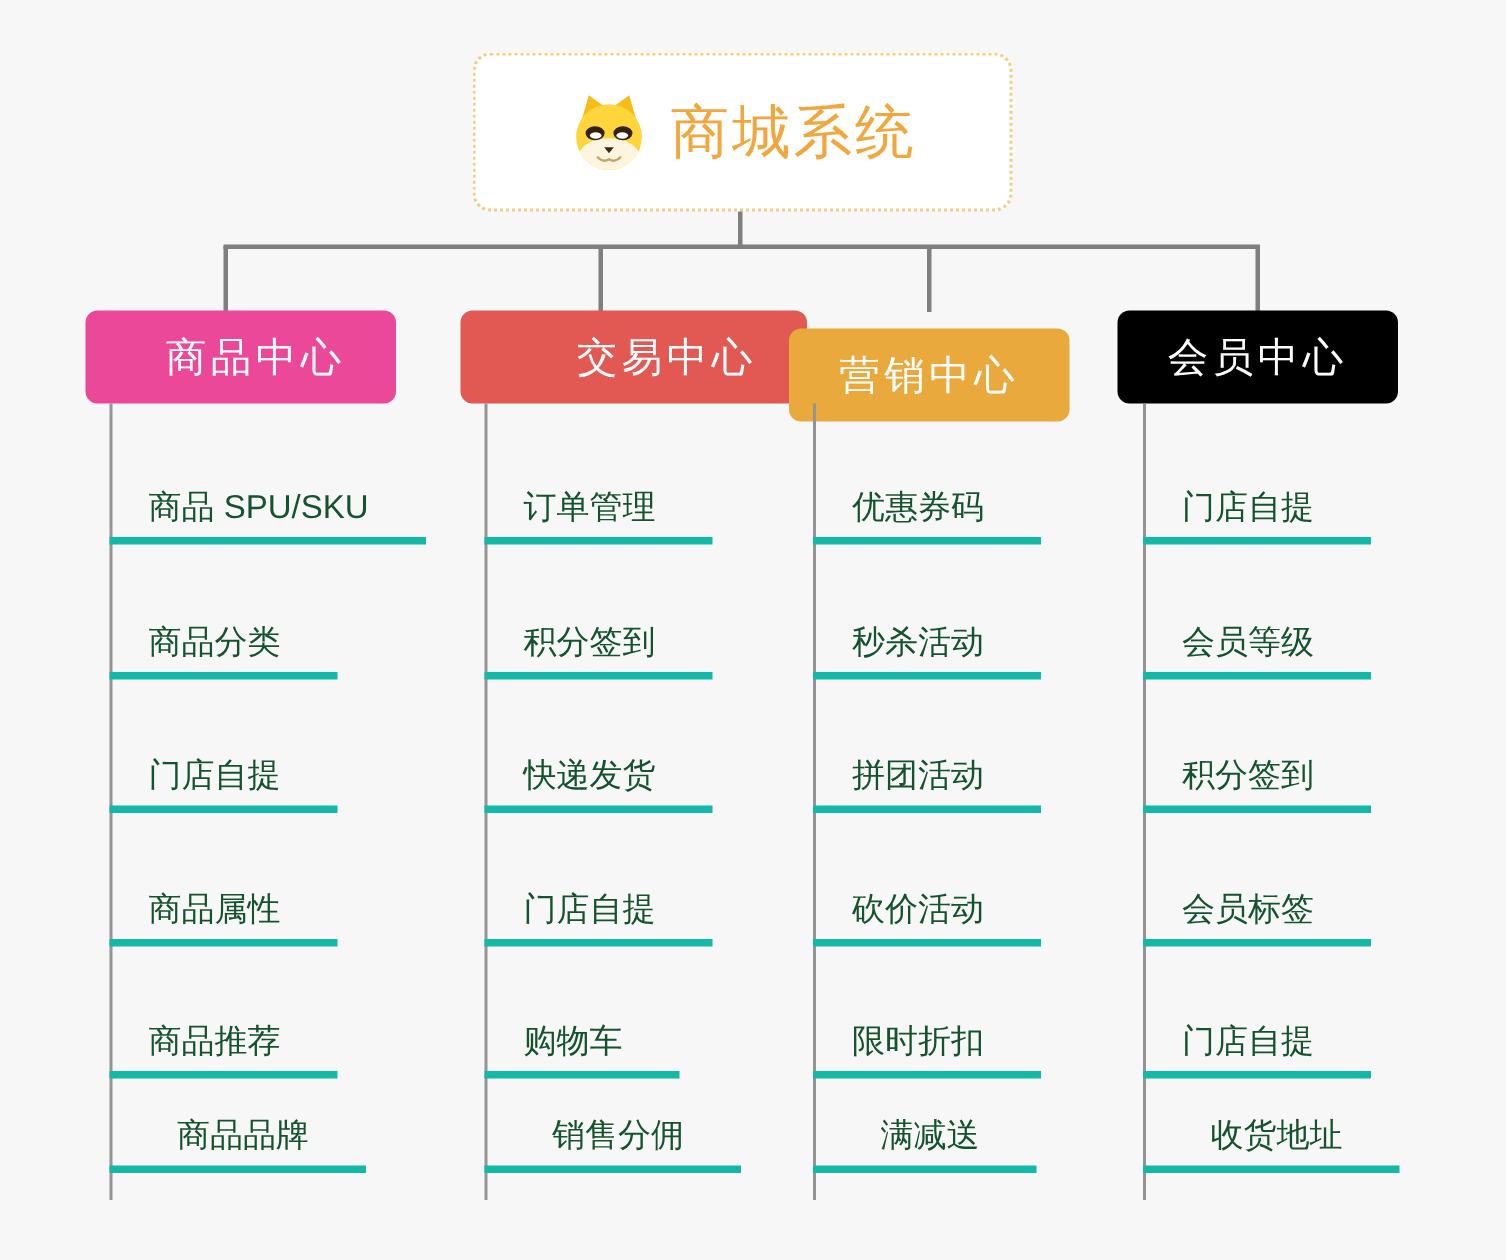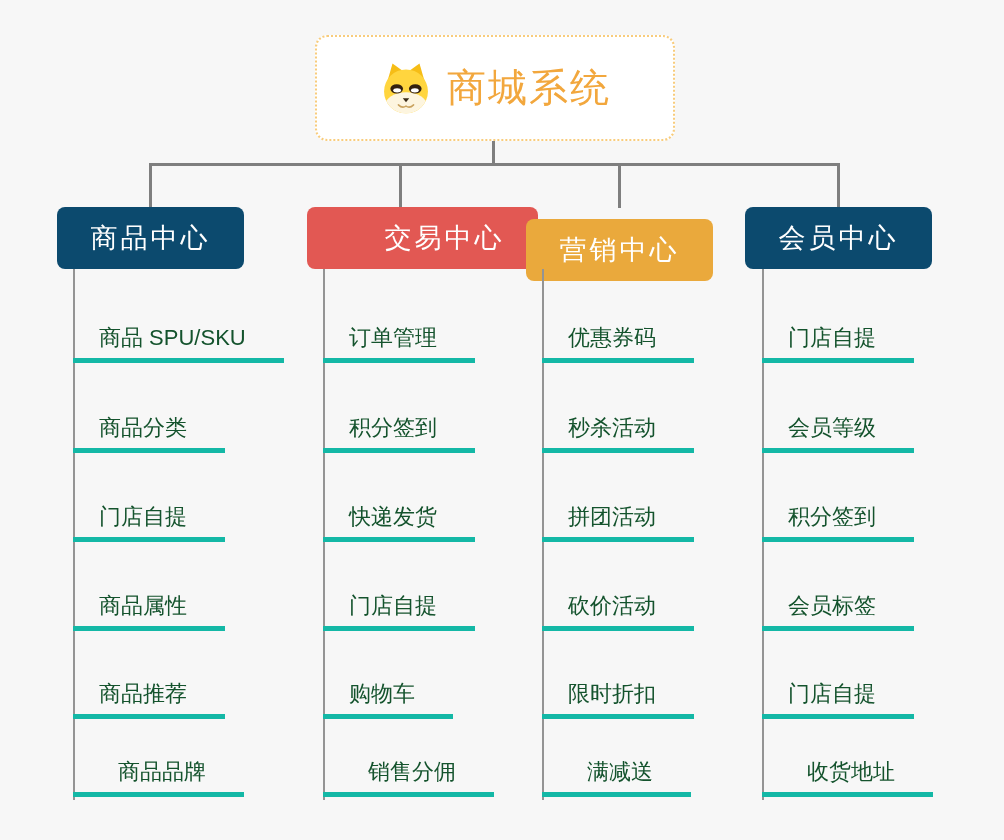--- a/index.html
+++ b/index.html
@@ -58,21 +58,21 @@
     padding:0 38px 5px 26px;
     border-bottom:5px solid #14b8a6;
     font-size:22px; color:#14532d; white-space:nowrap;
     cursor:pointer;
   }
   .leaf:nth-of-type(2) { top:38px;  }
   .leaf:nth-of-type(3) { top:128px; }
   .leaf:nth-of-type(4) { top:217px; }
   .leaf:nth-of-type(5) { top:306px; }
   .leaf:nth-of-type(6) { top:394px; }
-  .leaf:nth-of-type(7) { top:472px;padding-left:45px; }
+  .leaf:nth-of-type(7) { top:457px;padding-left:45px; }
 </style>
 </head>
 <body style="background: rgb(247, 247, 247);">
 
 <div class="root-node" style="border-color: rgb(248, 204, 124);">
   <svg viewBox="0 0 64 64" width="54" height="54">
     <polygon points="10,24 16,3 30,13" fill="#f6bd16"></polygon>
     <polygon points="54,24 48,3 34,13" fill="#f6bd16"></polygon>
     <circle cx="32" cy="36" r="26" fill="#ffd53e"></circle>
     <clipPath id="hc">
@@ -89,24 +89,24 @@
   <span class="root-title" style="color: rgb(242, 167, 61);">商城系统</span>
 </div>
 
 <div class="conn root-stub" style="background: rgb(127, 127, 127);"></div>
 <div class="conn bus" style="background: rgb(127, 127, 127);"></div>
 <div class="conn drop drop-1" style="background: rgb(127, 127, 127);"></div>
 <div class="conn drop drop-2" style="background: rgb(127, 127, 127);"></div>
 <div class="conn drop drop-3" style="background: rgb(127, 127, 127);"></div>
 <div class="conn drop drop-4" style="background: rgb(127, 127, 127);"></div>
 
-<div class="cat-box c1" style="background: #0c4a6e;">商品中心</div>
+<div class="cat-box c1" style="background: #ec4899; padding-left: 20px;">商品中心</div>
 <div class="cat-box c2" style="background: rgb(226, 88, 83);">交易中心</div>
 <div class="cat-box c3" style="background: rgb(234, 169, 60);">营销中心</div>
-<div class="cat-box c4" style="background: #0c4a6e;">会员中心</div>
+<div class="cat-box c4" style="background: #000000;">会员中心</div>
 
 <div class="leaf-col c1">
   <div class="vline"></div>
   <div class="leaf">商品 SPU/SKU</div>
   <div class="leaf">商品分类</div>
   <div class="leaf">门店自提</div>
   <div class="leaf">商品属性</div>
   <div class="leaf">商品推荐</div>
   <div class="leaf">商品品牌</div>
 </div>

